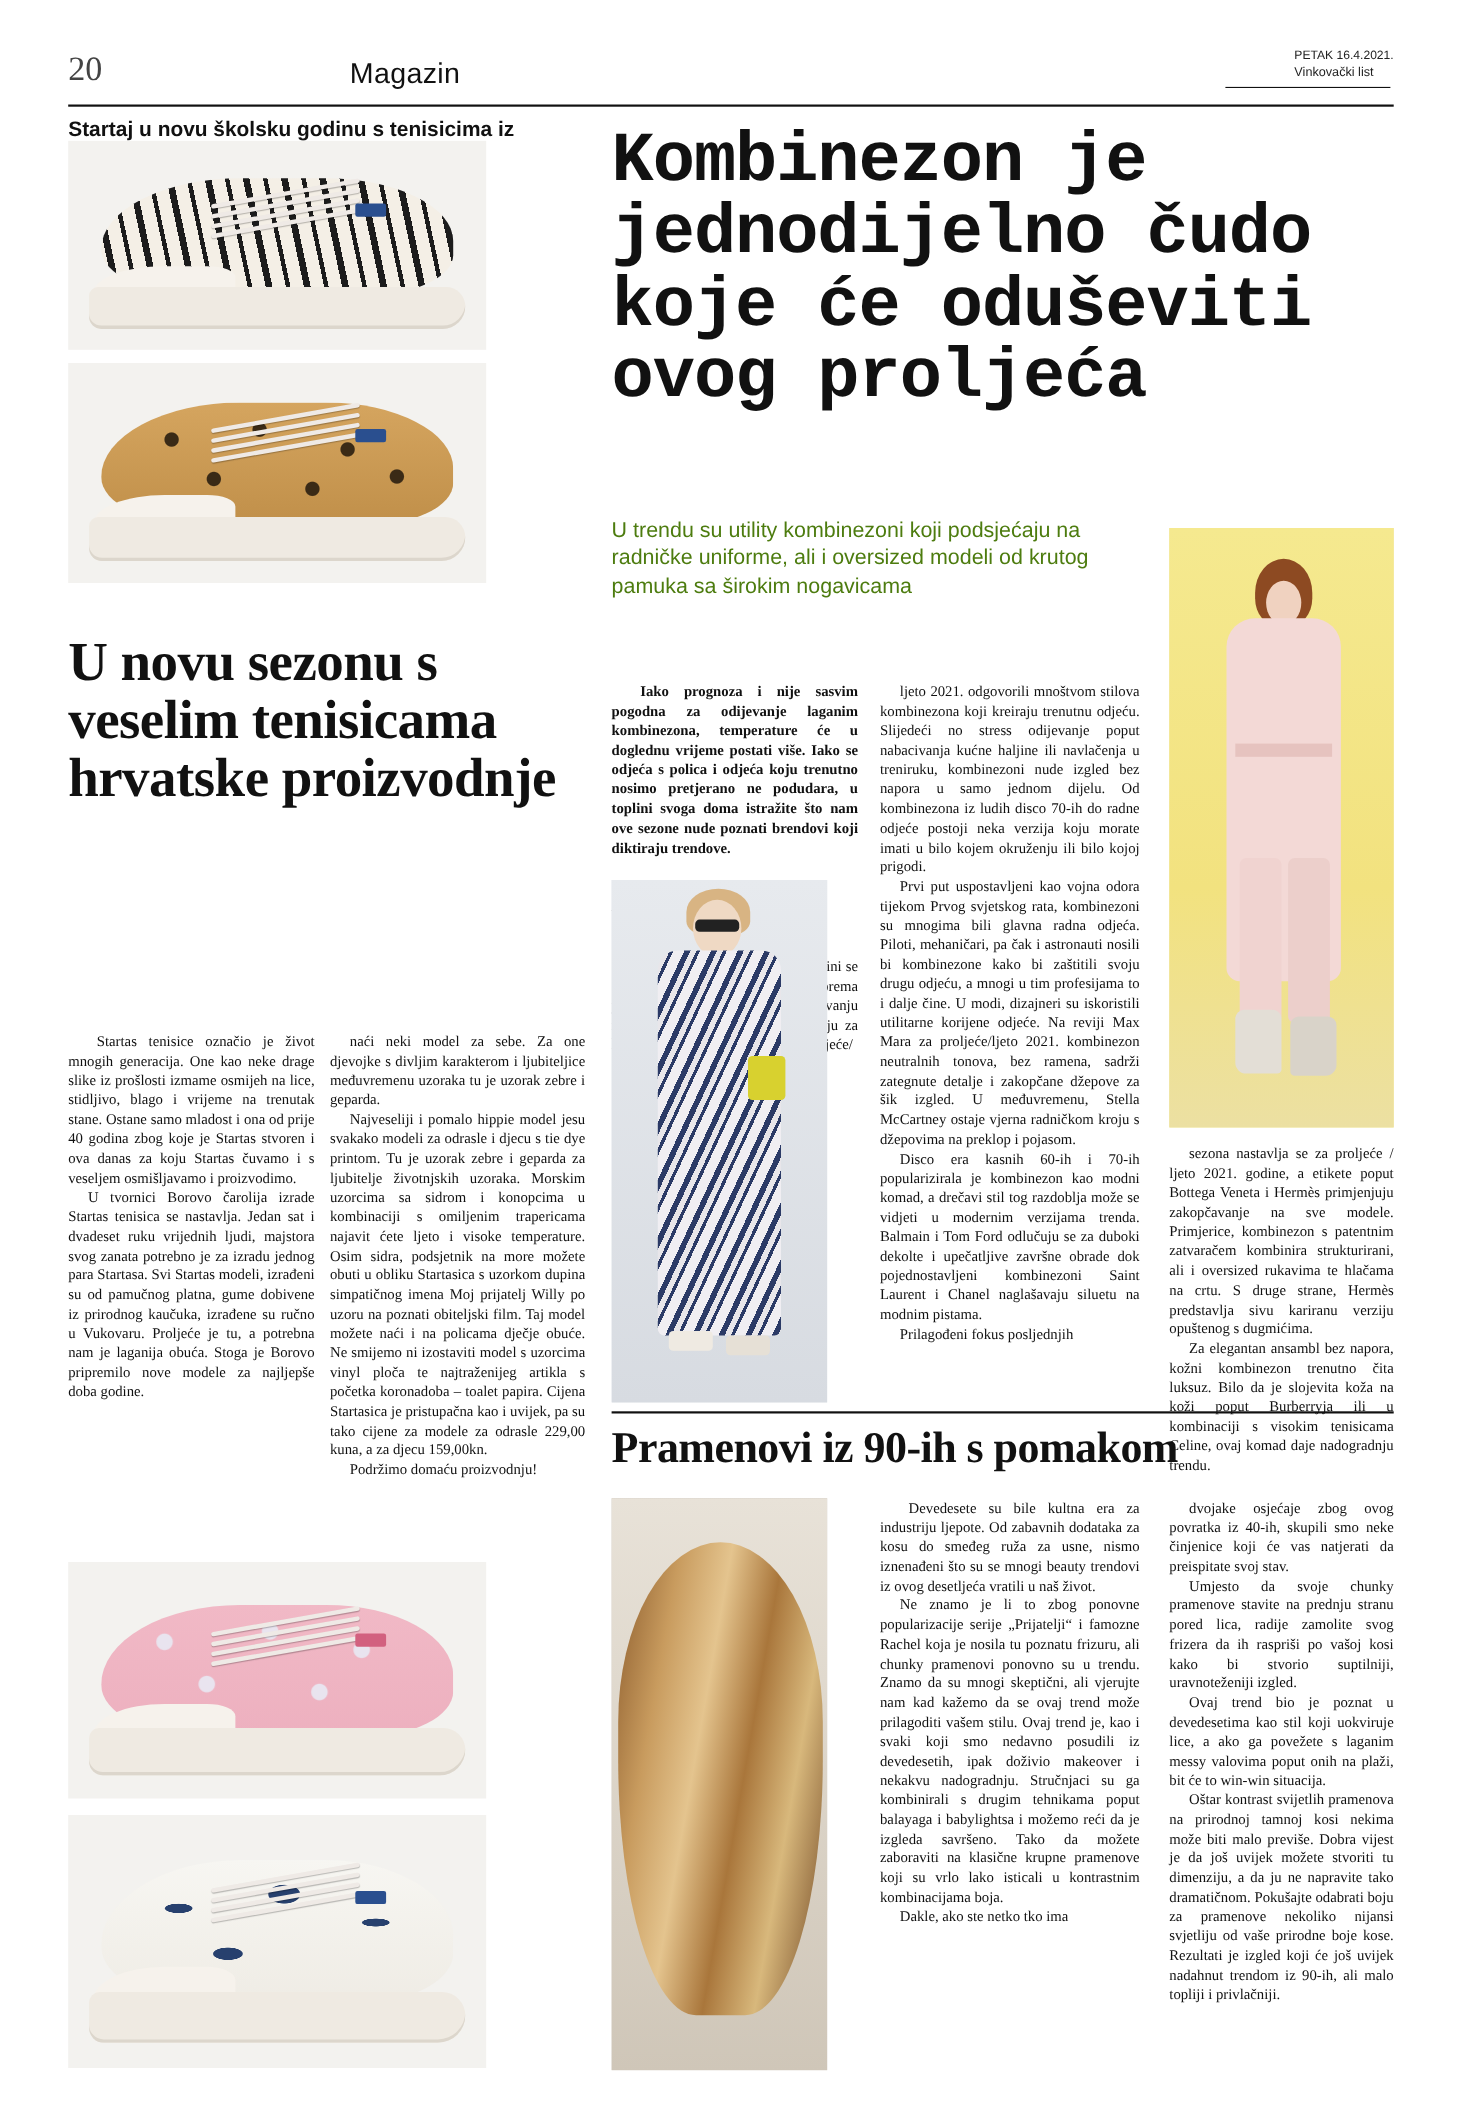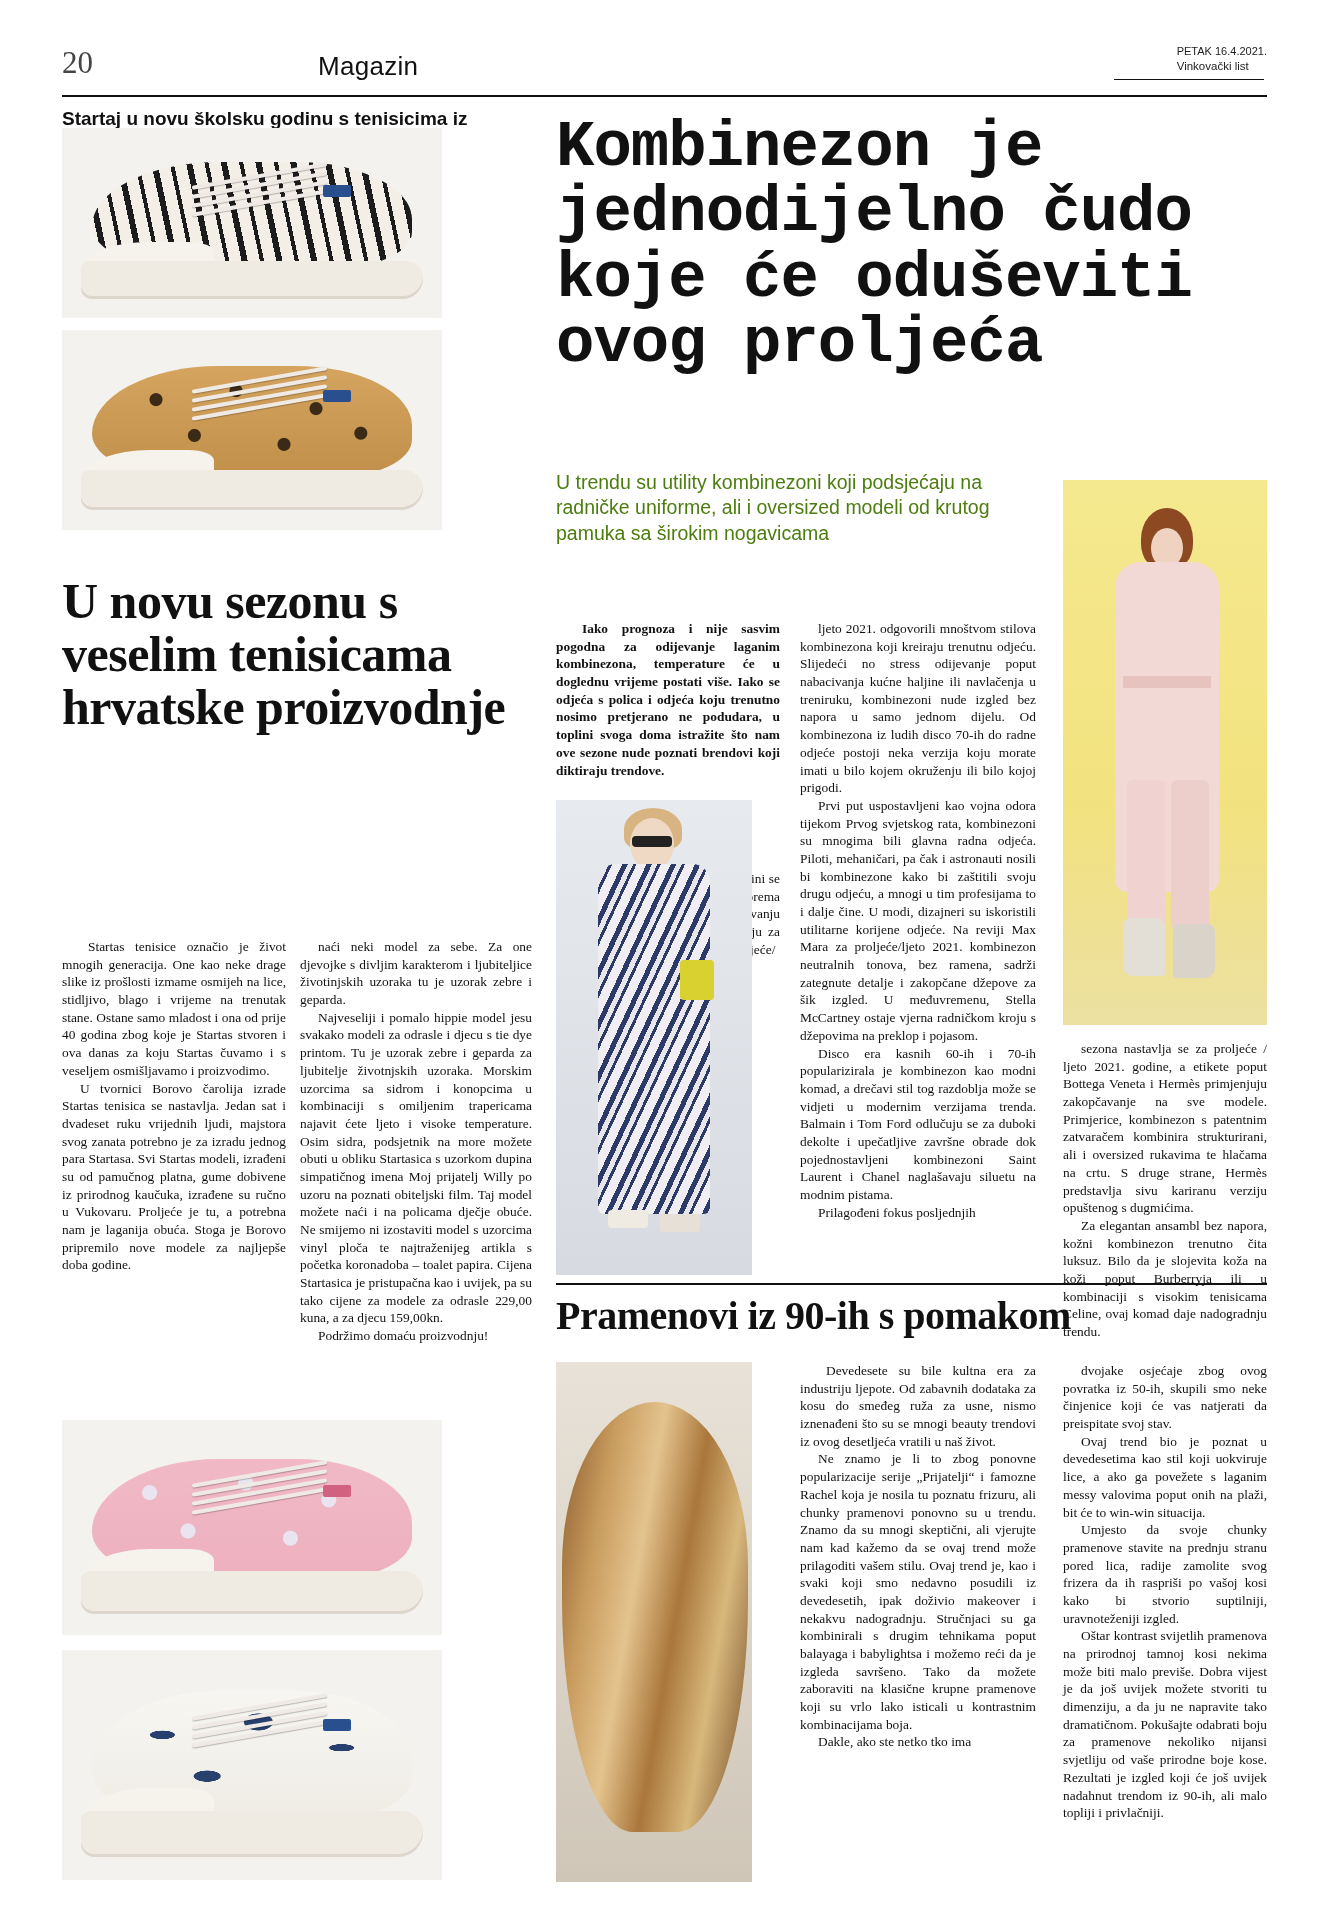--- a/index.html
+++ b/index.html
@@ -143,21 +143,21 @@
   </div>
 
   <div class="hl-left">U novu sezonu s veselim tenisicama hrvatske proizvodnje</div>
 
   <div class="col" style="left:62px;top:938px;width:224px;">
     <p class="first">Startas tenisice označio je život mnogih generacija. One kao neke drage slike iz prošlosti izmame osmijeh na lice, stidljivo, blago i vrijeme na trenutak stane. Ostane samo mladost i ona od prije 40 godina zbog koje je Startas stvoren i ova danas za koju Startas čuvamo i s veseljem osmišljavamo i proizvodimo.</p>
     <p>U tvornici Borovo čarolija izrade Startas tenisica se nastavlja. Jedan sat i dvadeset ruku vrijednih ljudi, majstora svog zanata potrebno je za izradu jednog para Startasa. Svi Startas modeli, izrađeni su od pamučnog platna, gume dobivene iz prirodnog kaučuka, izrađene su ručno u Vukovaru. Proljeće je tu, a potrebna nam je laganija obuća. Stoga je Borovo pripremilo nove modele za najljepše doba godine.</p>
   </div>
 
   <div class="col" style="left:300px;top:938px;width:232px;">
-    <p>naći neki model za sebe. Za one djevojke s divljim karakterom i ljubiteljice životinjskih uzoraka tu je uzorak zebre i geparda.</p>
+    <p>naći neki model za sebe. Za one djevojke s divljim karakterom i ljubiteljice međuvremenu uzoraka tu je uzorak zebre i geparda.</p>
     <p>Najveseliji i pomalo hippie model jesu svakako modeli za odrasle i djecu s tie dye printom. Tu je uzorak zebre i geparda za ljubitelje životnjskih uzoraka. Morskim uzorcima sa sidrom i konopcima u kombinaciji s omiljenim trapericama najavit ćete ljeto i visoke temperature. Osim sidra, podsjetnik na more možete obuti u obliku Startasica s uzorkom dupina simpatičnog imena Moj prijatelj Willy po uzoru na poznati obiteljski film. Taj model možete naći i na policama dječje obuće. Ne smijemo ni izostaviti model s uzorcima vinyl ploča te najtraženijeg artikla s početka koronadoba – toalet papira. Cijena Startasica je pristupačna kao i uvijek, pa su tako cijene za modele za odrasle 229,00 kuna, a za djecu 159,00kn.</p>
     <p>Podržimo domaću proizvodnju!</p>
   </div>
 
   <div class="photo" style="left:62px;top:1420px;width:380px;height:215px;">
     <div class="shoe">
       <div class="body" style="background:
         radial-gradient(circle at 18% 28%,#e9e4ef 0 7px,transparent 8px),
         radial-gradient(circle at 48% 20%,#e9e4ef 0 7px,transparent 8px),
         radial-gradient(circle at 74% 34%,#e9e4ef 0 7px,transparent 8px),
@@ -256,19 +256,19 @@
     <div class="mass"></div>
   </div>
 
   <div class="col" style="left:800px;top:1362px;width:236px;">
     <p class="first">Devedesete su bile kultna era za industriju ljepote. Od zabavnih dodataka za kosu do smeđeg ruža za usne, nismo iznenađeni što su se mnogi beauty trendovi iz ovog desetljeća vratili u naš život.</p>
     <p>Ne znamo je li to zbog ponovne popularizacije serije „Prijatelji“ i famozne Rachel koja je nosila tu poznatu frizuru, ali chunky pramenovi ponovno su u trendu. Znamo da su mnogi skeptični, ali vjerujte nam kad kažemo da se ovaj trend može prilagoditi vašem stilu. Ovaj trend je, kao i svaki koji smo nedavno posudili iz devedesetih, ipak doživio makeover i nekakvu nadogradnju. Stručnjaci su ga kombinirali s drugim tehnikama poput balayaga i babylightsa i možemo reći da je izgleda savršeno. Tako da možete zaboraviti na klasične krupne pramenove koji su vrlo lako isticali u kontrastnim kombinacijama boja.</p>
     <p>Dakle, ako ste netko tko ima</p>
   </div>
 
   <div class="col" style="left:1063px;top:1362px;width:204px;">
-    <p>dvojake osjećaje zbog ovog povratka iz 50-ih, skupili smo neke činjenice koji će vas natjerati da preispitate svoj stav.</p>
+    <p>dvojake osjećaje zbog ovog povratka iz 40-ih, skupili smo neke činjenice koji će vas natjerati da preispitate svoj stav.</p>
+    <p>Umjesto da svoje chunky pramenove stavite na prednju stranu pored lica, radije zamolite svog frizera da ih raspriši po vašoj kosi kako bi stvorio suptilniji, uravnoteženiji izgled.</p>
     <p>Ovaj trend bio je poznat u devedesetima kao stil koji uokviruje lice, a ako ga povežete s laganim messy valovima poput onih na plaži, bit će to win-win situacija.</p>
-    <p>Umjesto da svoje chunky pramenove stavite na prednju stranu pored lica, radije zamolite svog frizera da ih raspriši po vašoj kosi kako bi stvorio suptilniji, uravnoteženiji izgled.</p>
     <p>Oštar kontrast svijetlih pramenova na prirodnoj tamnoj kosi nekima može biti malo previše. Dobra vijest je da još uvijek možete stvoriti tu dimenziju, a da ju ne napravite tako dramatičnom. Pokušajte odabrati boju za pramenove nekoliko nijansi svjetliju od vaše prirodne boje kose. Rezultati je izgled koji će još uvijek nadahnut trendom iz 90-ih, ali malo topliji i privlačniji.</p>
   </div>
 
 </div>
 
 </body></html>

